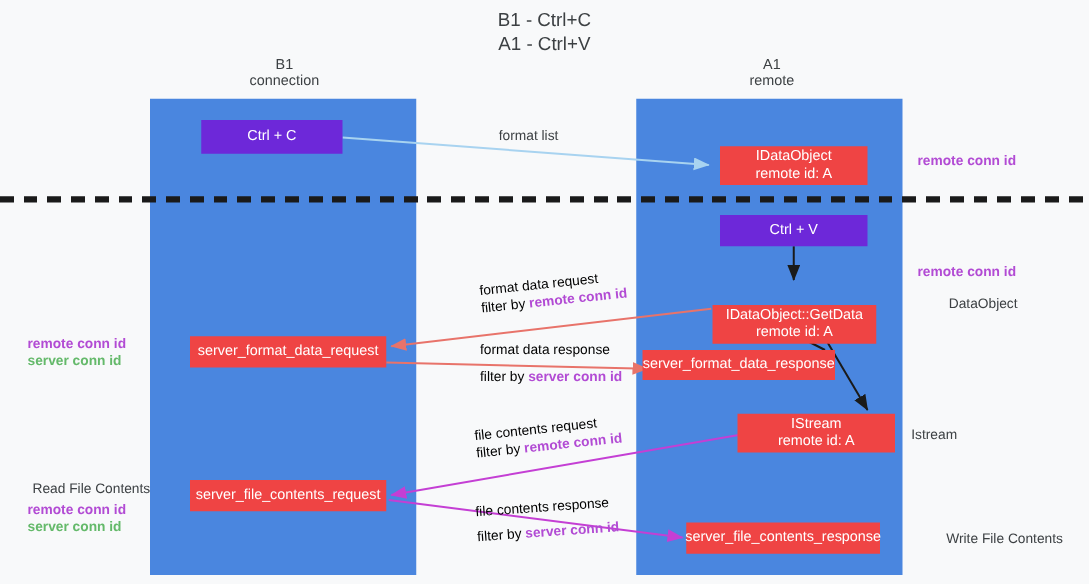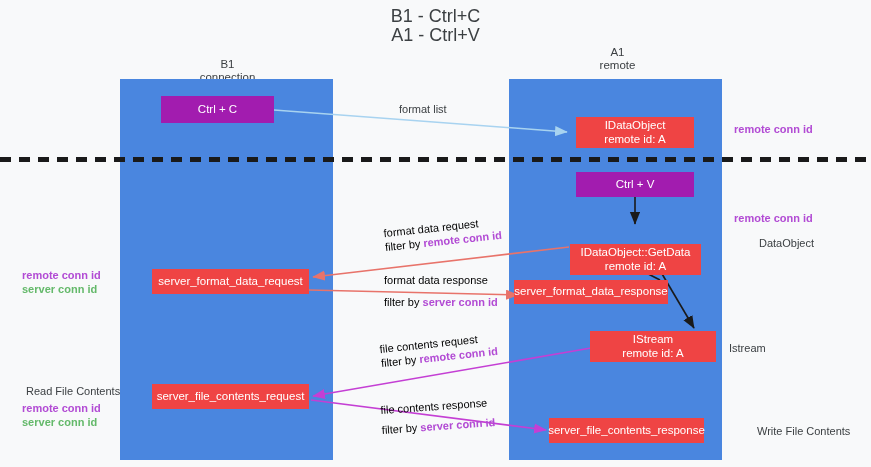--- a/index.html
+++ b/index.html
@@ -14,39 +14,39 @@
   
   .lane{position:absolute;background:#4a86df;}
   #lane-b1{left:120px;top:79px;width:213px;height:381px;}
   #lane-a1{left:509px;top:79px;width:213px;height:381px;}
 
   
   .lane-head{
     position:absolute;text-align:center;color:#3c4043;
     font-size:11.5px;line-height:13px;
   }
-  #head-b1{left:150px;top:46px;width:155px;margin-top:12px;}
+  #head-b1{left:150px;top:46px;width:155px;}
   #head-a1{left:540px;top:46px;width:155px;}
   .lane-head .l2{display:block;}
 
   
   #title{
     position:absolute;left:0;top:7px;width:871px;
     text-align:center;color:#3c4043;
-    font-size:18px;line-height:19px;
+    font-size:15px;line-height:19px;
   }
 
   
   .box{
     position:absolute;box-sizing:border-box;
     display:flex;align-items:center;justify-content:center;
     flex-direction:column;text-align:center;
     color:#ffffff;font-size:11.5px;line-height:13.5px;
   }
-  .box.green{background:#a21caf;}
+  .box.green{background:#6d28d9;}
   .box.orange{background:#ef4444;}
   .box .ln{display:block;white-space:nowrap;}
 
   #box-ctrlc{left:161px;top:96px;width:113px;height:27px;}
   #box-idataobject{left:576px;top:117px;width:118px;height:31px;}
   #box-ctrlv{left:576px;top:172px;width:118px;height:25px;}
   #box-getdata{left:570px;top:244px;width:131px;height:31px;}
   #box-sfdreq{left:152px;top:269px;width:157px;height:25px;}
   #box-sfdresp{left:514px;top:280px;width:154px;height:24px;}
   #box-istream{left:590px;top:331px;width:126px;height:31px;}

